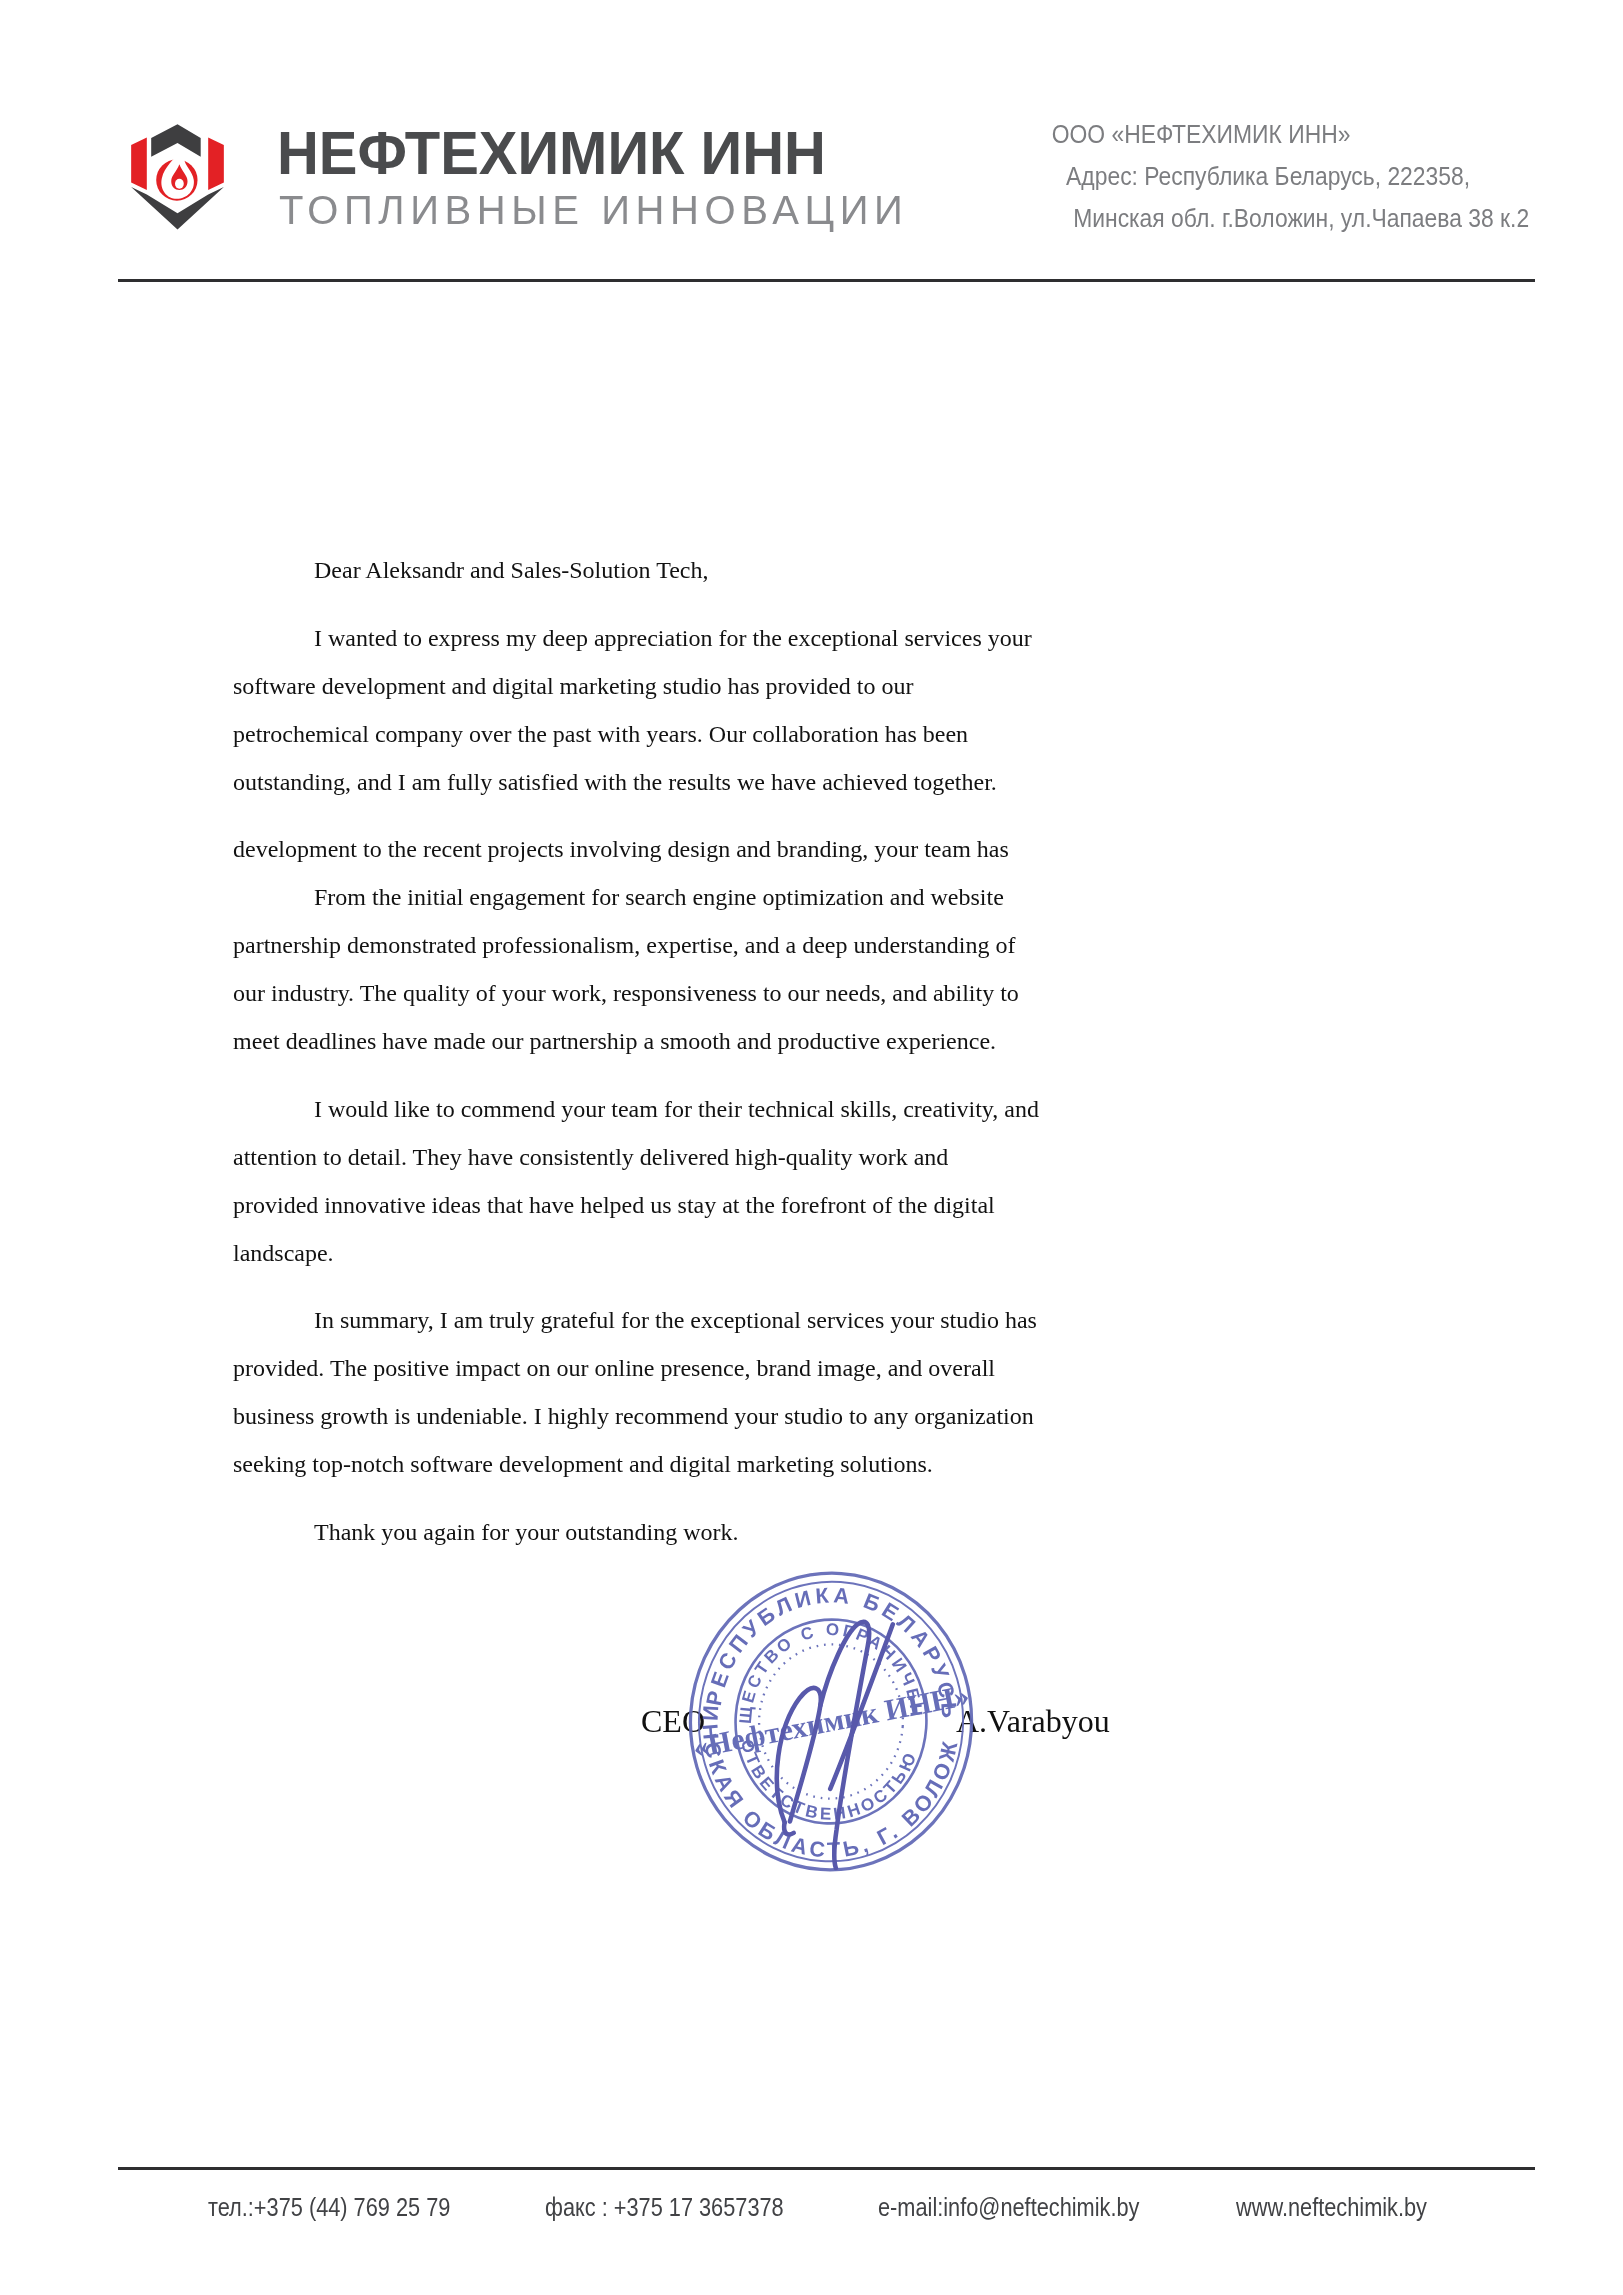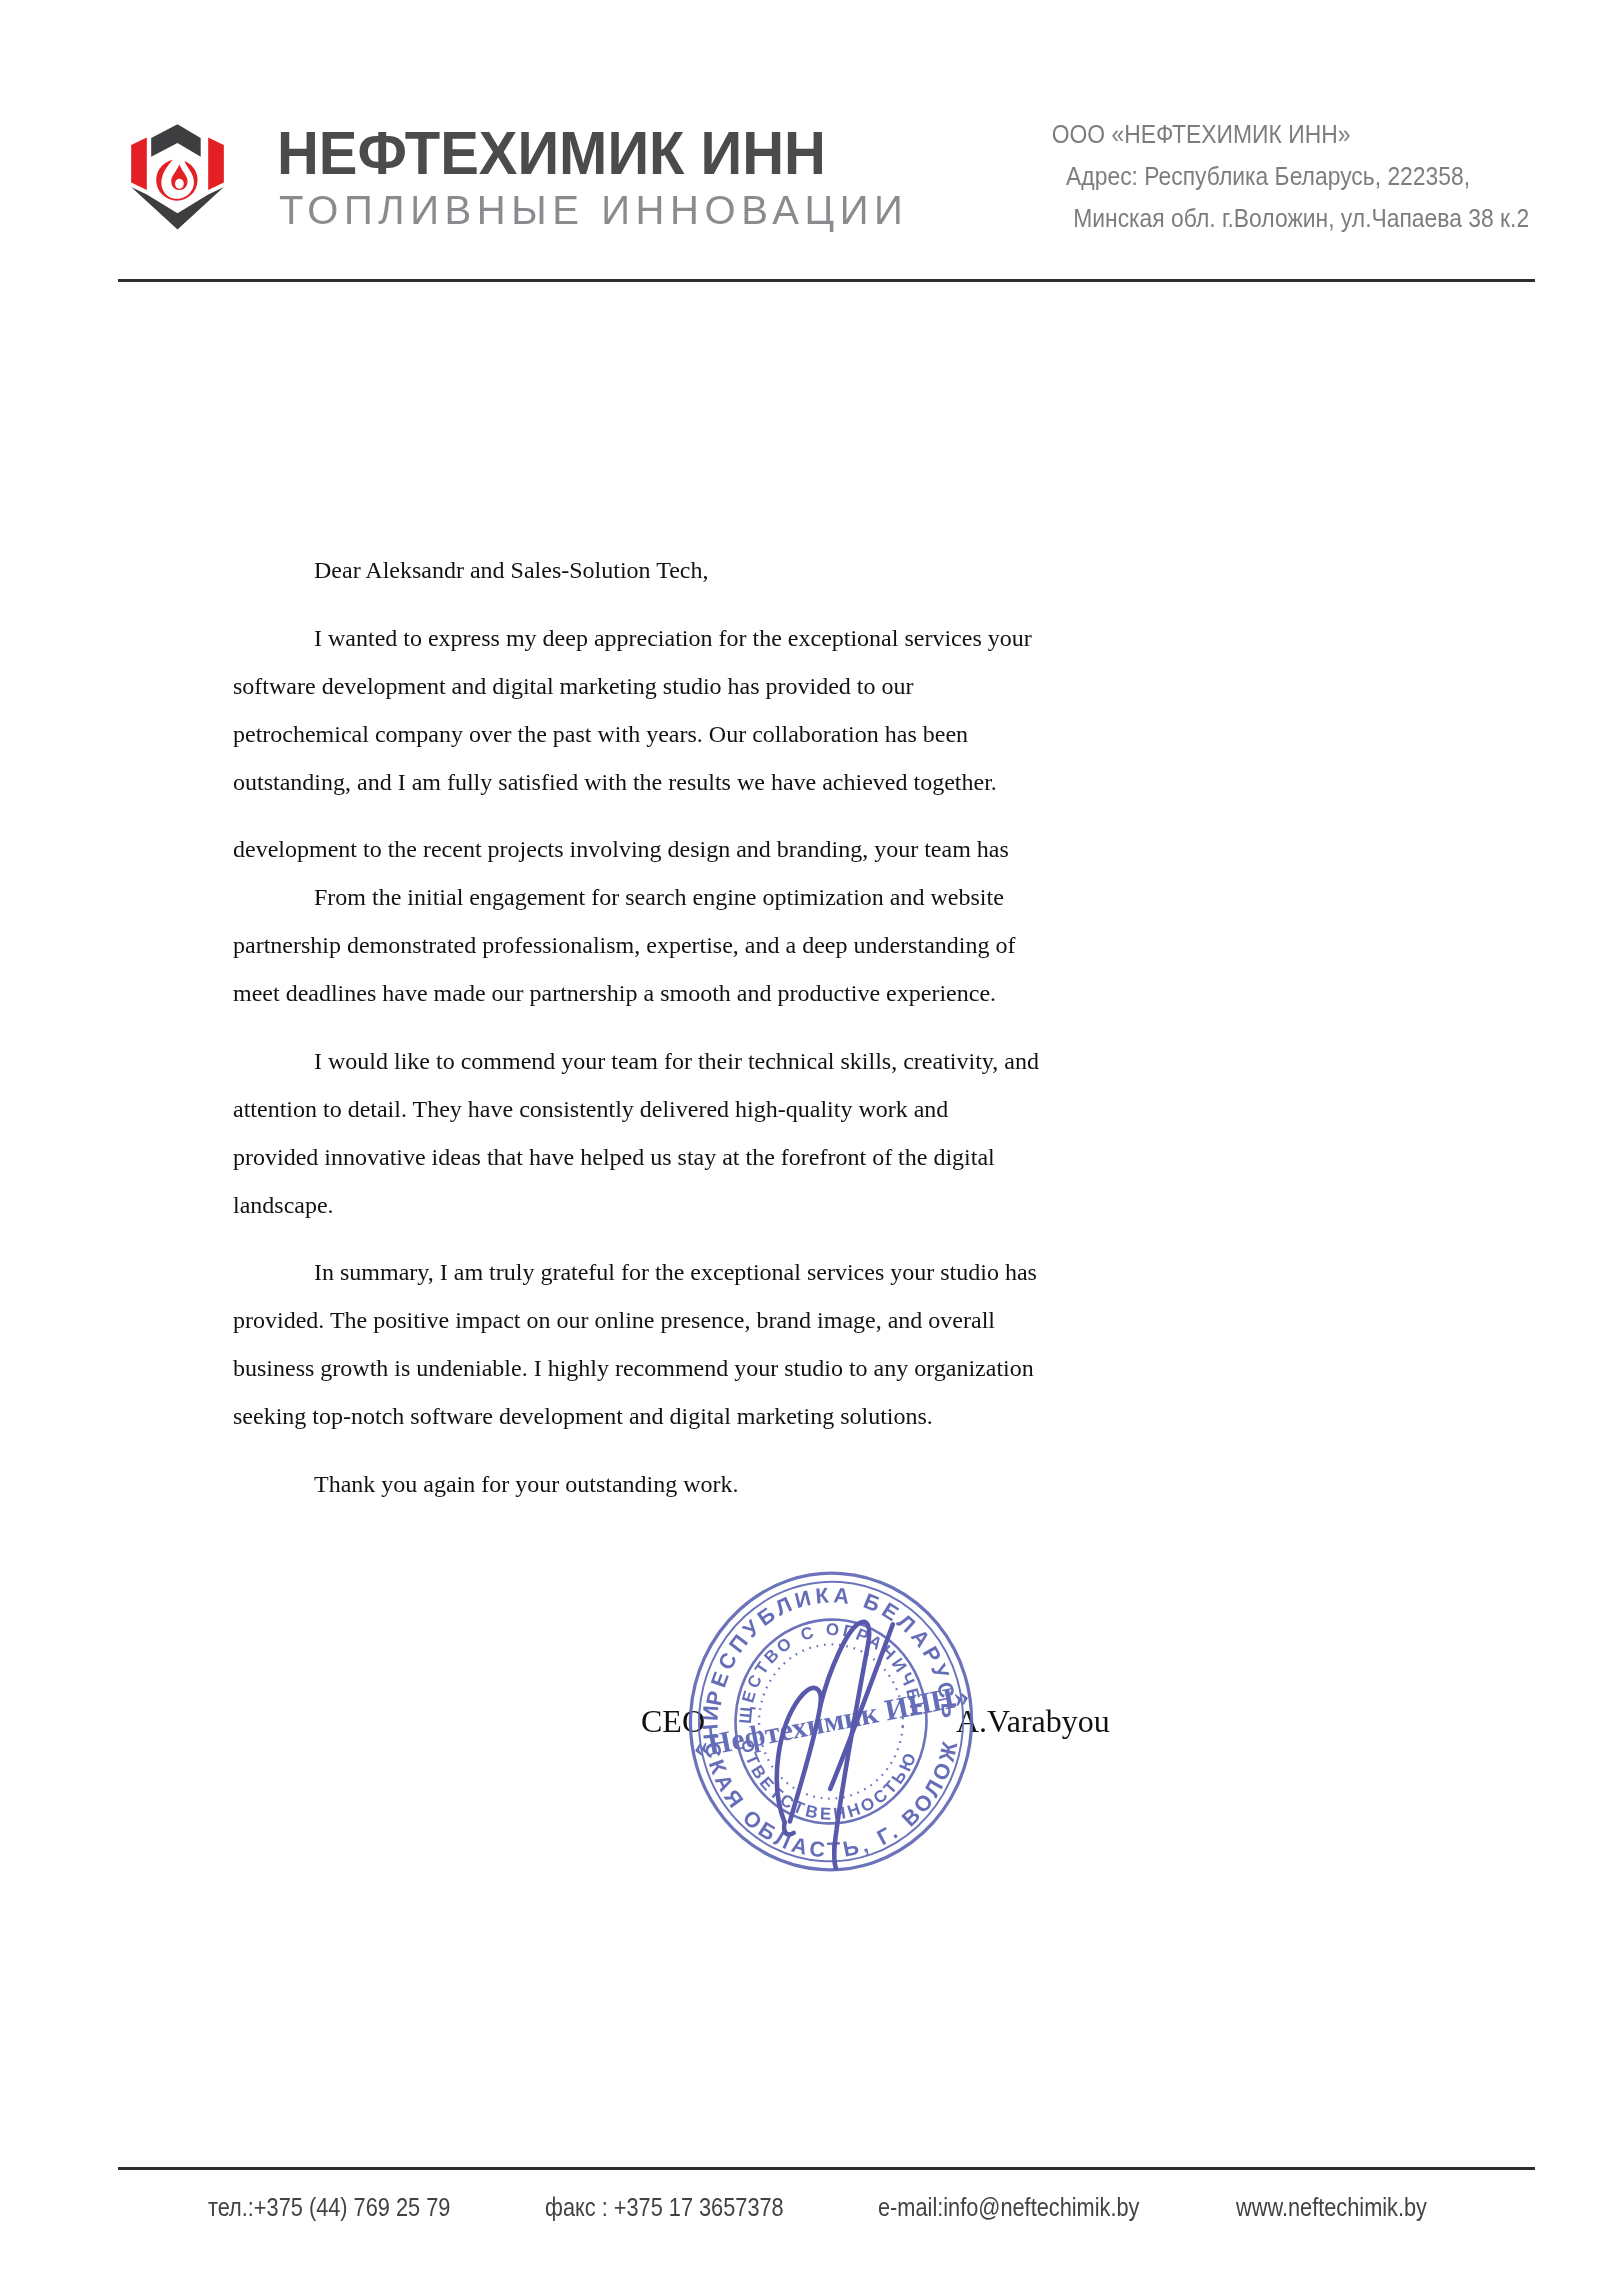--- a/index.html
+++ b/index.html
@@ -105,20 +105,21 @@
       <div class="para">
         <div class="bodyline first">I wanted to express my deep appreciation for the exceptional services your</div>
         <div class="bodyline">software development and digital marketing studio has provided to our</div>
         <div class="bodyline">petrochemical company over the past with years. Our collaboration has been</div>
         <div class="bodyline">outstanding, and I am fully satisfied with the results we have achieved together.</div>
       </div>
       <div class="para">
         <div class="bodyline">development to the recent projects involving design and branding, your team has</div>
         <div class="bodyline first">From the initial engagement for search engine optimization and website</div>
         <div class="bodyline">partnership demonstrated professionalism, expertise, and a deep understanding of</div>
+        <div class="bodyline">our industry. The quality of your work, responsiveness to our needs, and ability to</div>
         <div class="bodyline">meet deadlines have made our partnership a smooth and productive experience.</div>
       </div>
       <div class="para">
         <div class="bodyline first">I would like to commend your team for their technical skills, creativity, and</div>
         <div class="bodyline">attention to detail. They have consistently delivered high-quality work and</div>
         <div class="bodyline">provided innovative ideas that have helped us stay at the forefront of the digital</div>
         <div class="bodyline">landscape.</div>
       </div>
       <div class="para">
         <div class="bodyline first">In summary, I am truly grateful for the exceptional services your studio has</div>

